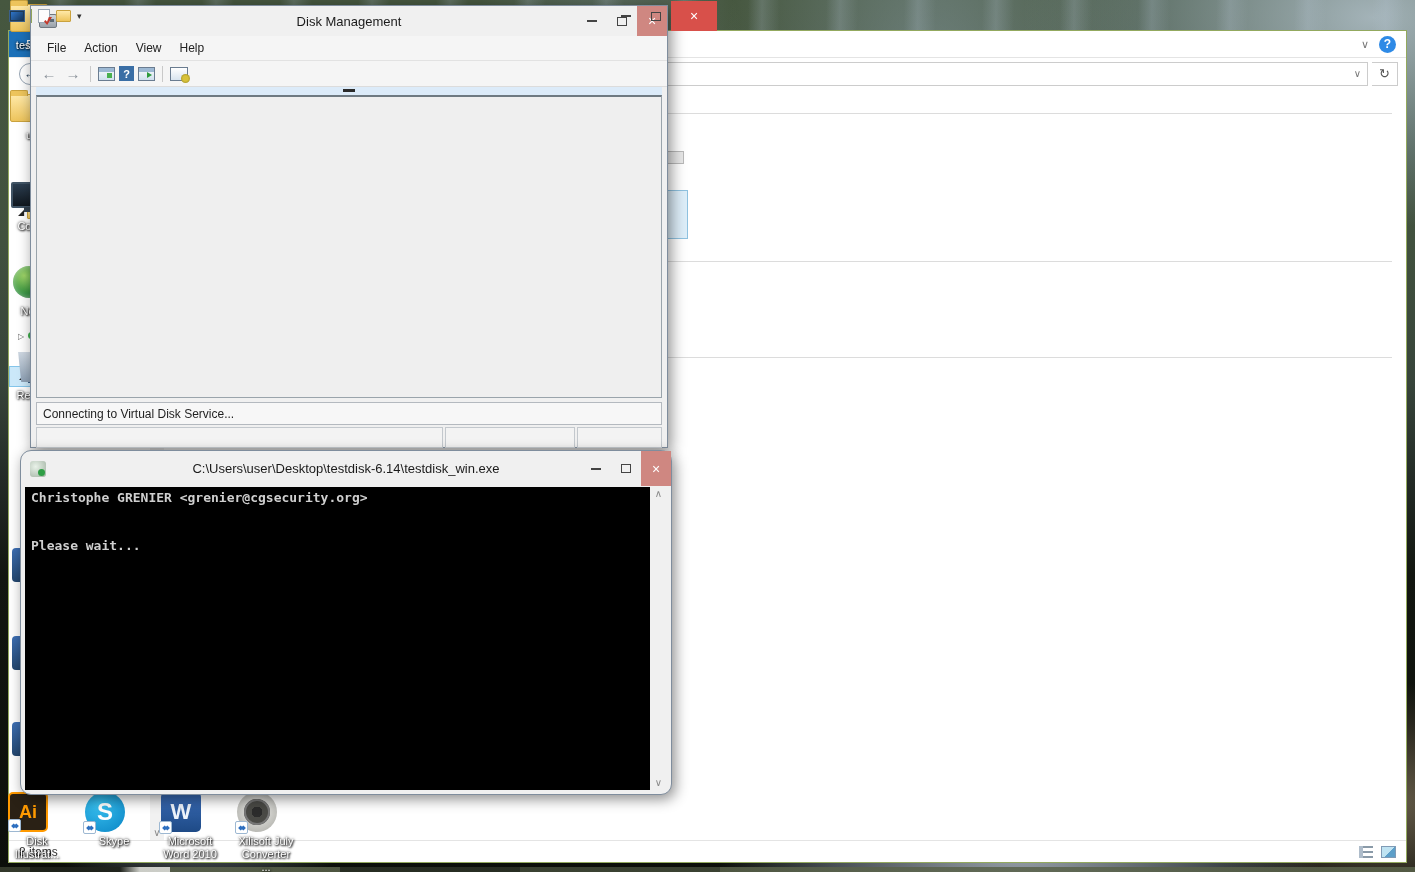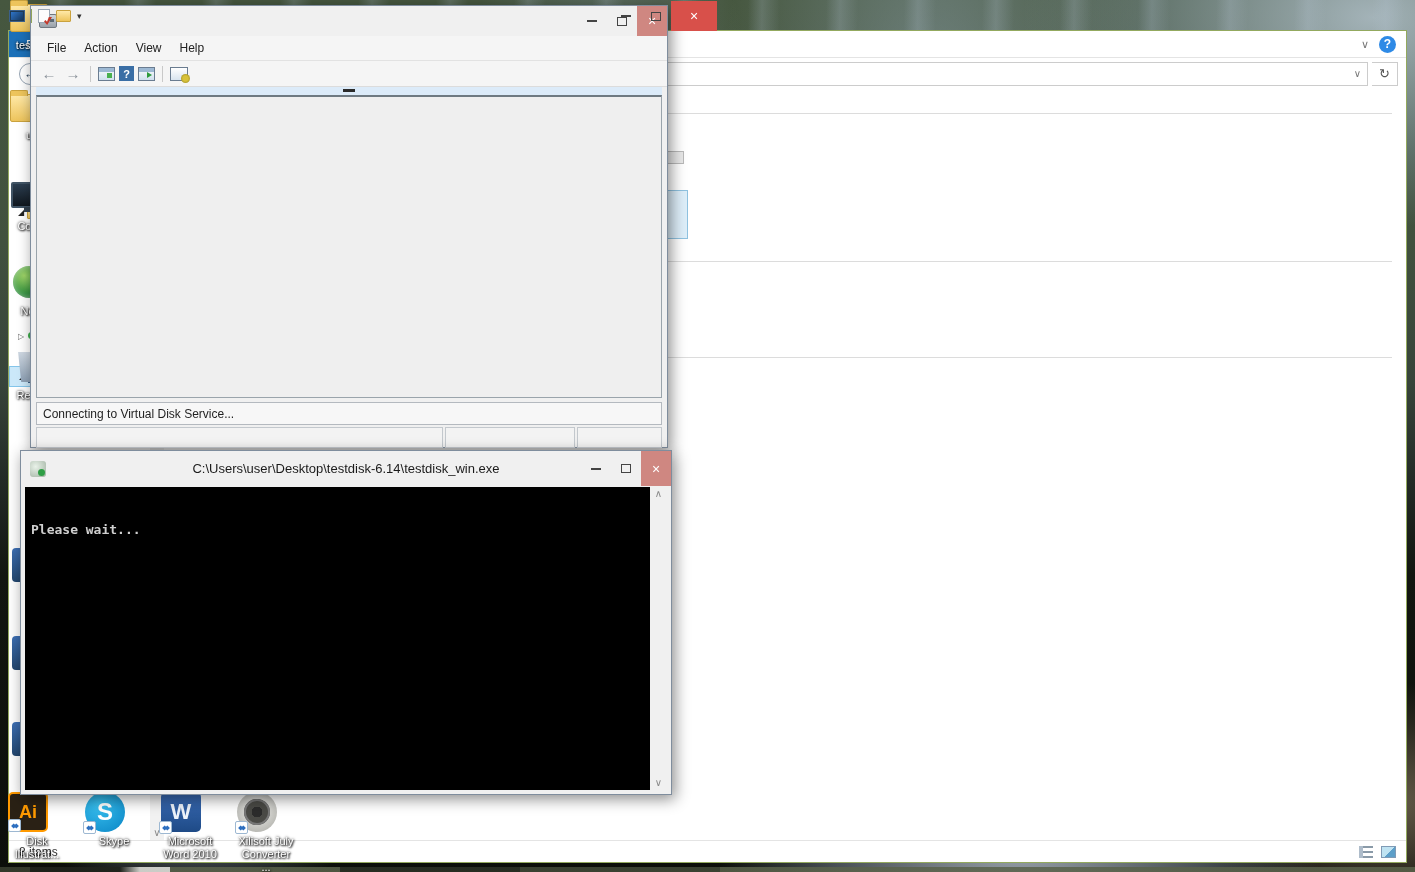--- a/index.html
+++ b/index.html
@@ -71,21 +71,21 @@
   .tb-gear { width:18px; height:14px; border:1px solid #6a7c90; background:linear-gradient(180deg,#fff,#d8e4ef); position:relative; }
   .tb-gear::after { content:""; position:absolute; right:-3px; bottom:-3px; width:9px; height:9px; border-radius:50%; background:radial-gradient(circle,#d8c23a 40%,#8a7c1d); }
   .dm-bluestrip { height:8px; margin:0 5px; background:#dcebf9; position:relative; }
   .dm-bluestrip .dash { position:absolute; left:50%; top:2px; width:12px; height:3px; background:#2b2b2b; transform:translateX(-50%); }
   .dm-content { margin:0 5px; height:303px; background:#efefef; border:1px solid #9aa4ab; border-top:2px solid #6f7a82; }
   .dm-status1 { margin:4px 5px 0 5px; height:23px; border:1px solid #b4b9bf; background:#f7f7f7; display:flex; align-items:center; padding-left:6px; font-size:12px; color:#1f1f1f; }
   .dm-status2 { margin:2px 5px; height:21px; display:flex; gap:2px; }
   .dm-status2 .seg { border:1px solid #c3c8cd; background:#f3f3f3; }
 
   
-  #win-console { left:20px; top:450px; width:652px; height:345px; z-index:3; }
+  #win-console { left:20px; top:450px; width:652px; height:345px; z-index:3;border-radius:11px; }
   #win-console .tbar { height:35px; }
   .con-icon { width:16px; height:16px; margin-left:9px; border-radius:3px; background:radial-gradient(circle at 35% 35%,#e9f2e9,#9fb0a0); position:relative; }
   .con-icon::after { content:""; position:absolute; right:1px; bottom:1px; width:7px; height:7px; border-radius:50%; background:#2f9e45; }
   .con-body { position:absolute; left:4px; top:36px; right:21px; bottom:4px; background:#000; padding:3px 6px; }
   .cline { font-family:"DejaVu Sans Mono",monospace; font-size:13px; font-weight:bold; color:#cfcfcf; line-height:16px; min-height:16px; white-space:pre; }
   .con-scroll { position:absolute; right:4px; top:36px; width:17px; bottom:4px; background:#f0f0f0; display:flex; flex-direction:column; justify-content:space-between; align-items:center; }
   .scroll-arrow { font-size:10px; color:#8a8a8a; line-height:14px; }
 
   
   #win-explorer { left:672px; top:140px; width:718px; height:597px; z-index:4; background:#a6bb6e; border:1px solid #7c9247; box-shadow:4px 6px 18px rgba(0,0,0,.5); }
@@ -268,20 +268,21 @@
     </span>
   <div class="dlabel">
       <div>Xilisoft July</div>
       <div>Converter ...</div>
     </div>
 </div>
 
 <div class="win" id="win-dm">
   <div class="tbar">
     <span class="dm-icon"></span>
+    <span class="ttext">Disk Management</span>
     <span class="winbtns">
       <span class="wbtn">
           <span class="mini"></span>
         </span>
       <span class="wbtn">
           <span class="maxi"></span>
         </span>
       <span class="wbtn wbtn-close-muted">×</span>
     </span>
   </div>
@@ -323,20 +324,21 @@
       <span class="wbtn">
           <span class="mini"></span>
         </span>
       <span class="wbtn">
           <span class="maxi"></span>
         </span>
       <span class="wbtn wbtn-close-muted">×</span>
     </span>
   </div>
   <div class="con-body">
+    <div class="cline">Christophe GRENIER &lt;grenier@cgsecurity.org&gt;</div>
     <div class="cline"></div>
     <div class="cline"></div>
     <div class="cline">Please wait...</div>
   </div>
   <div class="con-scroll">
     <span class="scroll-arrow">∧</span>
     <span class="scroll-arrow">∨</span>
   </div>
 </div>
 

